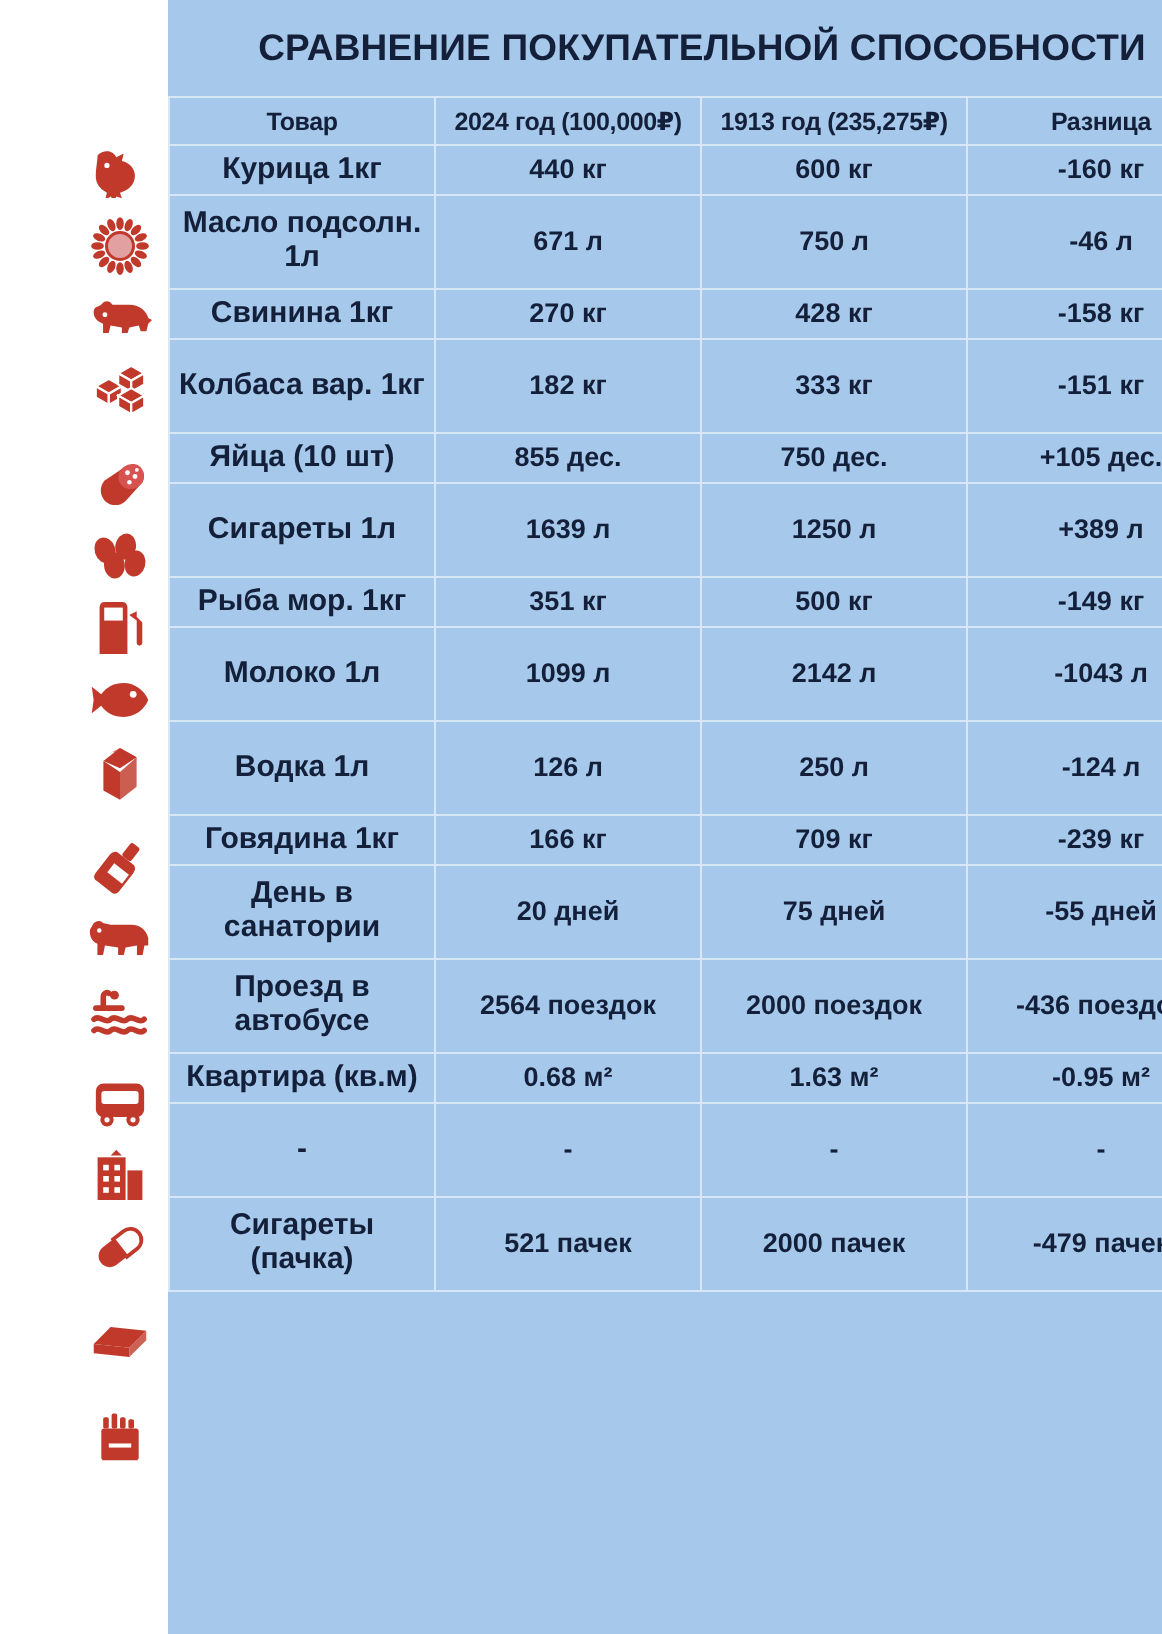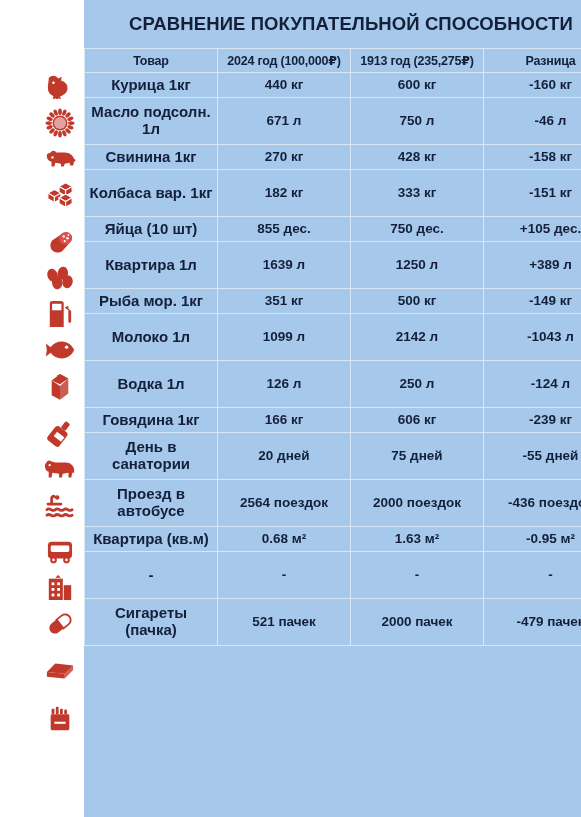--- a/index.html
+++ b/index.html
@@ -406,21 +406,21 @@
             <td>333 кг</td>
             <td class="diff-neg">-151 кг</td>
           </tr>
           <tr class="r1">
             <td class="item">Яйца (10 шт)</td>
             <td>855 дес.</td>
             <td>750 дес.</td>
             <td class="diff-pos">+105 дес.</td>
           </tr>
           <tr class="r2">
-            <td class="item">Квартира 1л</td>
+            <td class="item">Сигареты 1л</td>
             <td>1639 л</td>
             <td>1250 л</td>
             <td class="diff-pos">+389 л</td>
           </tr>
           <tr class="r1">
             <td class="item">Рыба мор. 1кг</td>
             <td>351 кг</td>
             <td>500 кг</td>
             <td class="diff-neg">-149 кг</td>
           </tr>
@@ -432,21 +432,21 @@
           </tr>
           <tr class="r2">
             <td class="item">Водка 1л</td>
             <td>126 л</td>
             <td>250 л</td>
             <td class="diff-neg">-124 л</td>
           </tr>
           <tr class="r1">
             <td class="item">Говядина 1кг</td>
             <td>166 кг</td>
-            <td>606 кг</td>
+            <td>709 кг</td>
             <td class="diff-neg">-239 кг</td>
           </tr>
           <tr class="r2">
             <td class="item">День в санатории</td>
             <td>20 дней</td>
             <td>75 дней</td>
             <td class="diff-neg">-55 дней</td>
           </tr>
           <tr class="r2">
             <td class="item">Проезд в автобусе</td>

